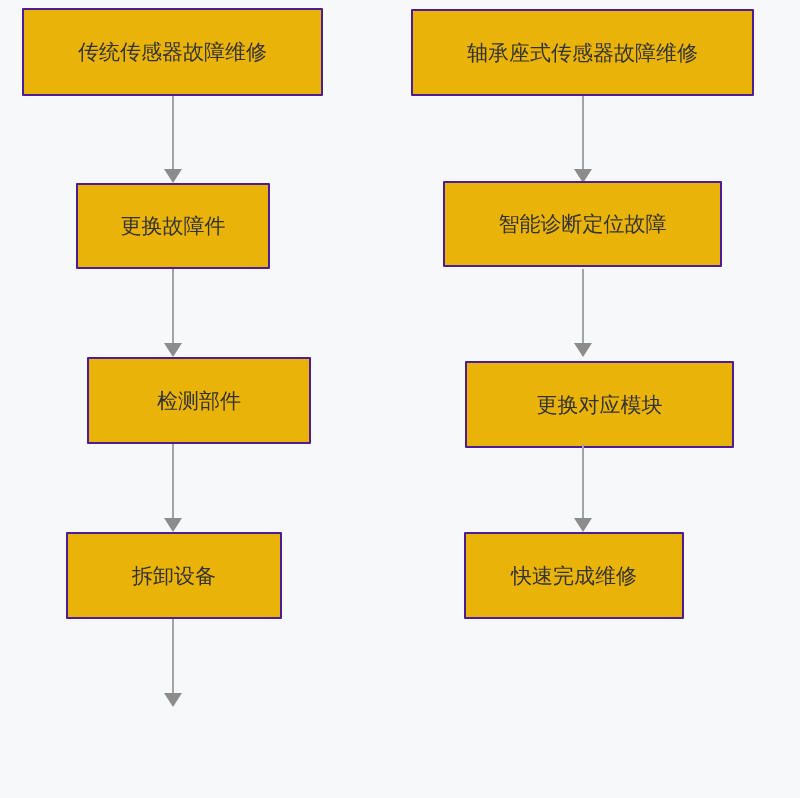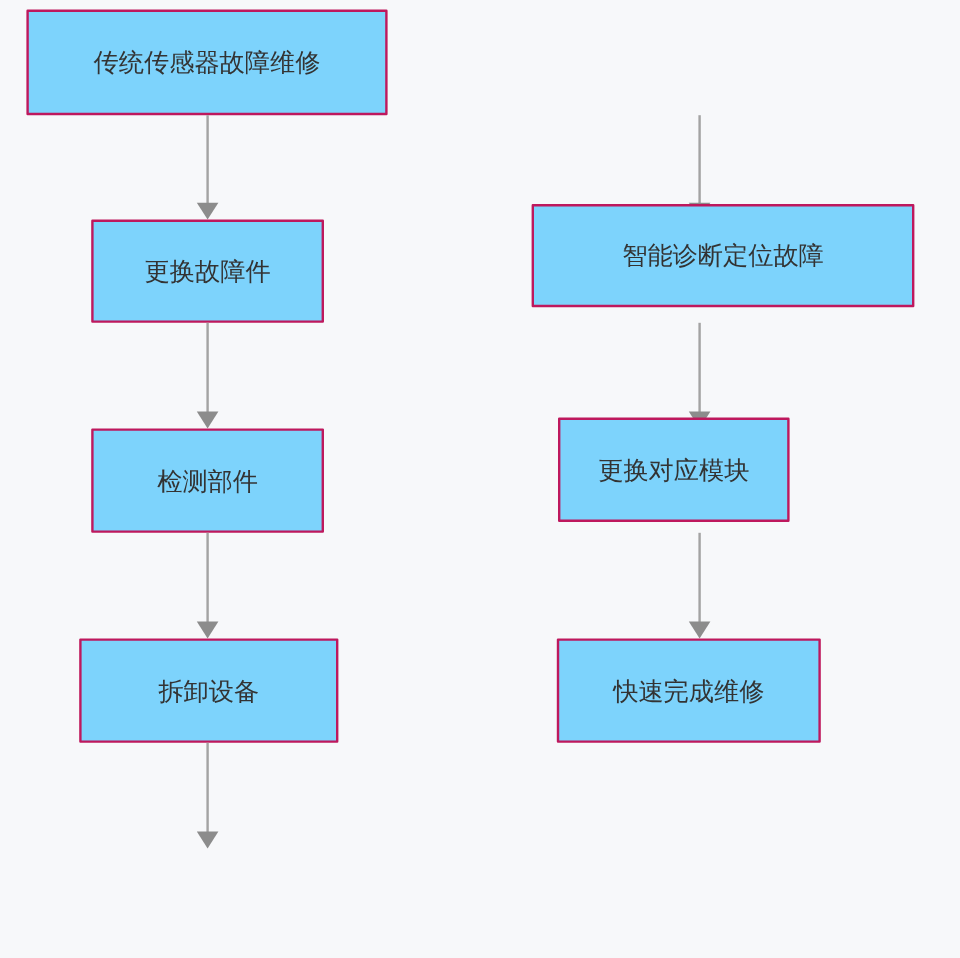--- a/index.html
+++ b/index.html
@@ -5,39 +5,39 @@
   html,body{margin:0;padding:0;}
   body{
     width:800px;height:798px;
     background:#f7f8fa;
     font-family:"Liberation Sans","DejaVu Sans",sans-serif;
     overflow:hidden;position:relative;
   }
   .canvas{position:absolute;inset:0;}
   .node{
     position:absolute;
-    background:#7dd3fc;
-    border:2px solid #be185d;
+    background:#eab308;
+    border:2px solid #4c1d95;
     box-sizing:border-box;
     display:flex;align-items:center;justify-content:center;
     color:#333333;
     font-size:21px;
     text-align:center;
     border-radius:1px;
   }
   
   .n-l1{left:22px;top:8px;width:301px;height:88px}
   .n-l2{left:76px;top:183px;width:194px;height:86px}
-  .n-l3{left:76px;top:357px;width:194px;height:87px}
+  .n-l3{left:87px;top:357px;width:224px;height:87px}
   .n-l4{left:66px;top:532px;width:216px;height:87px}
   .n-l5{left:76px;top:707px;width:194px;height:86px}
   
   .n-r1{left:411px;top:9px;width:343px;height:87px}
-  .n-r2{left:443px;top:170px;width:319px;height:86px}
-  .n-r3{left:465px;top:348px;width:193px;height:87px}
+  .n-r2{left:443px;top:181px;width:279px;height:86px}
+  .n-r3{left:465px;top:361px;width:269px;height:87px}
   .n-r4{left:464px;top:532px;width:220px;height:87px}
   
   .arrow{position:absolute;width:18px;}
   .a-l1{left:164px;top:96px;height:87px}
   .a-l2{left:164px;top:269px;height:88px}
   .a-l3{left:164px;top:444px;height:88px}
   .a-l4{left:164px;top:619px;height:88px}
   .a-r1{left:574px;top:96px;height:87px}
   .a-r2{left:574px;top:269px;height:88px}
   .a-r3{left:574px;top:444px;height:88px}
@@ -79,20 +79,23 @@
     <div class="head"></div>
   </div>
   <div class="node n-l4">
     <span>拆卸设备</span>
   </div>
   <div class="arrow a-l4">
     <div class="shaft"></div>
     <div class="head"></div>
   </div>
 
+  <div class="node n-r1">
+    <span>轴承座式传感器故障维修</span>
+  </div>
   <div class="arrow a-r1">
     <div class="shaft"></div>
     <div class="head"></div>
   </div>
   <div class="node n-r2">
     <span>智能诊断定位故障</span>
   </div>
   <div class="arrow a-r2">
     <div class="shaft"></div>
     <div class="head"></div>

